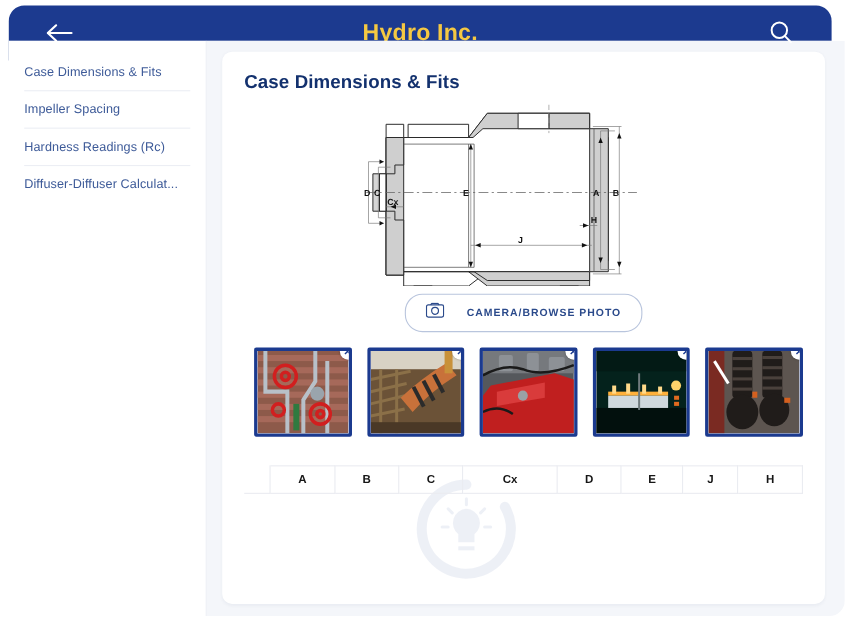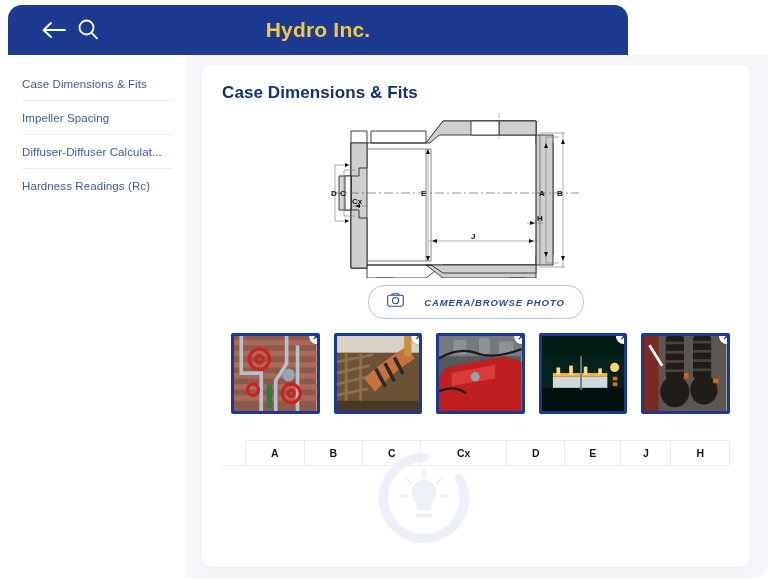--- a/index.html
+++ b/index.html
@@ -14,26 +14,26 @@
     width: 776px; height: 583px;
     background: #ffffff;
     border-radius: 14px;
     overflow: hidden;
   }
 
   
   .header {
     position: absolute;
     left: 8px; top: 5px;
-    width: 620px; height: 50px;
+    width: 748px; height: 50px;
     background: #1c3a8f;
     border-radius: 14px 14px 0 0;
     display: flex;
     align-items: center;
-    justify-content: flex-start;
+    justify-content: space-between;
     padding: 0 29px;
   }
   .header-title {
     position: absolute;
     left: 0; right: 0;
     text-align: center;
     color: #f5c842;
     font-size: 21px;
     font-weight: bold;
     letter-spacing: 0.2px;
@@ -44,21 +44,21 @@
     z-index: 2;
     width: 34px; height: 34px;
     display: flex; align-items: center; justify-content: center;
     cursor: pointer;
   }
   .icon-btn svg { display: block; }
 
   
   .body-wrap {
     position: absolute;
-    left: 8px; top: 55px;
+    left: 8px; top: 37px;
     width: 760px; height: 523px;
     display: flex;
     background: #ffffff;
     border-radius: 0 0 14px 14px;
     overflow: hidden;
   }
 
   
   .sidebar {
     width: 180px;
@@ -124,21 +124,20 @@
   }
   .camera-btn {
     display: inline-flex;
     align-items: center;
     gap: 20px;
     border: 1.4px solid #b9c5dd;
     border-radius: 16px;
     padding: 7px 18px;
     background: #ffffff;
     cursor: pointer;
-    font-style: italic;
   }
   .camera-btn .label {
     color: #2b4a8b;
     font-size: 9.5px;
     font-weight: bold;
     letter-spacing: 0.9px;
   }
 
   
   .thumbs {
@@ -230,22 +229,22 @@
         <path d="M15.6 14.8 L21 20.4" stroke="#ffffff" stroke-width="1.8" stroke-linecap="round"></path>
       </svg>
     </div>
   </div>
 
   <div class="body-wrap">
 
     <div class="sidebar">
       <div class="side-item">Case Dimensions &amp; Fits</div>
       <div class="side-item">Impeller Spacing</div>
+      <div class="side-item">Hardness Readings (Rc)</div>
       <div class="side-item">Diffuser-Diffuser Calculat...</div>
-      <div class="side-item">Hardness Readings (Rc)</div>
     </div>
 
     <div class="main">
       <div class="card">
 
         <div class="card-title">Case Dimensions &amp; Fits</div>
 
         <div class="drawing-wrap">
           <svg width="290" height="165" viewBox="0 0 290 165" aria-hidden="true">
             <g stroke="#2b2b2b" stroke-width="0.9" fill="#cfcfcf">

